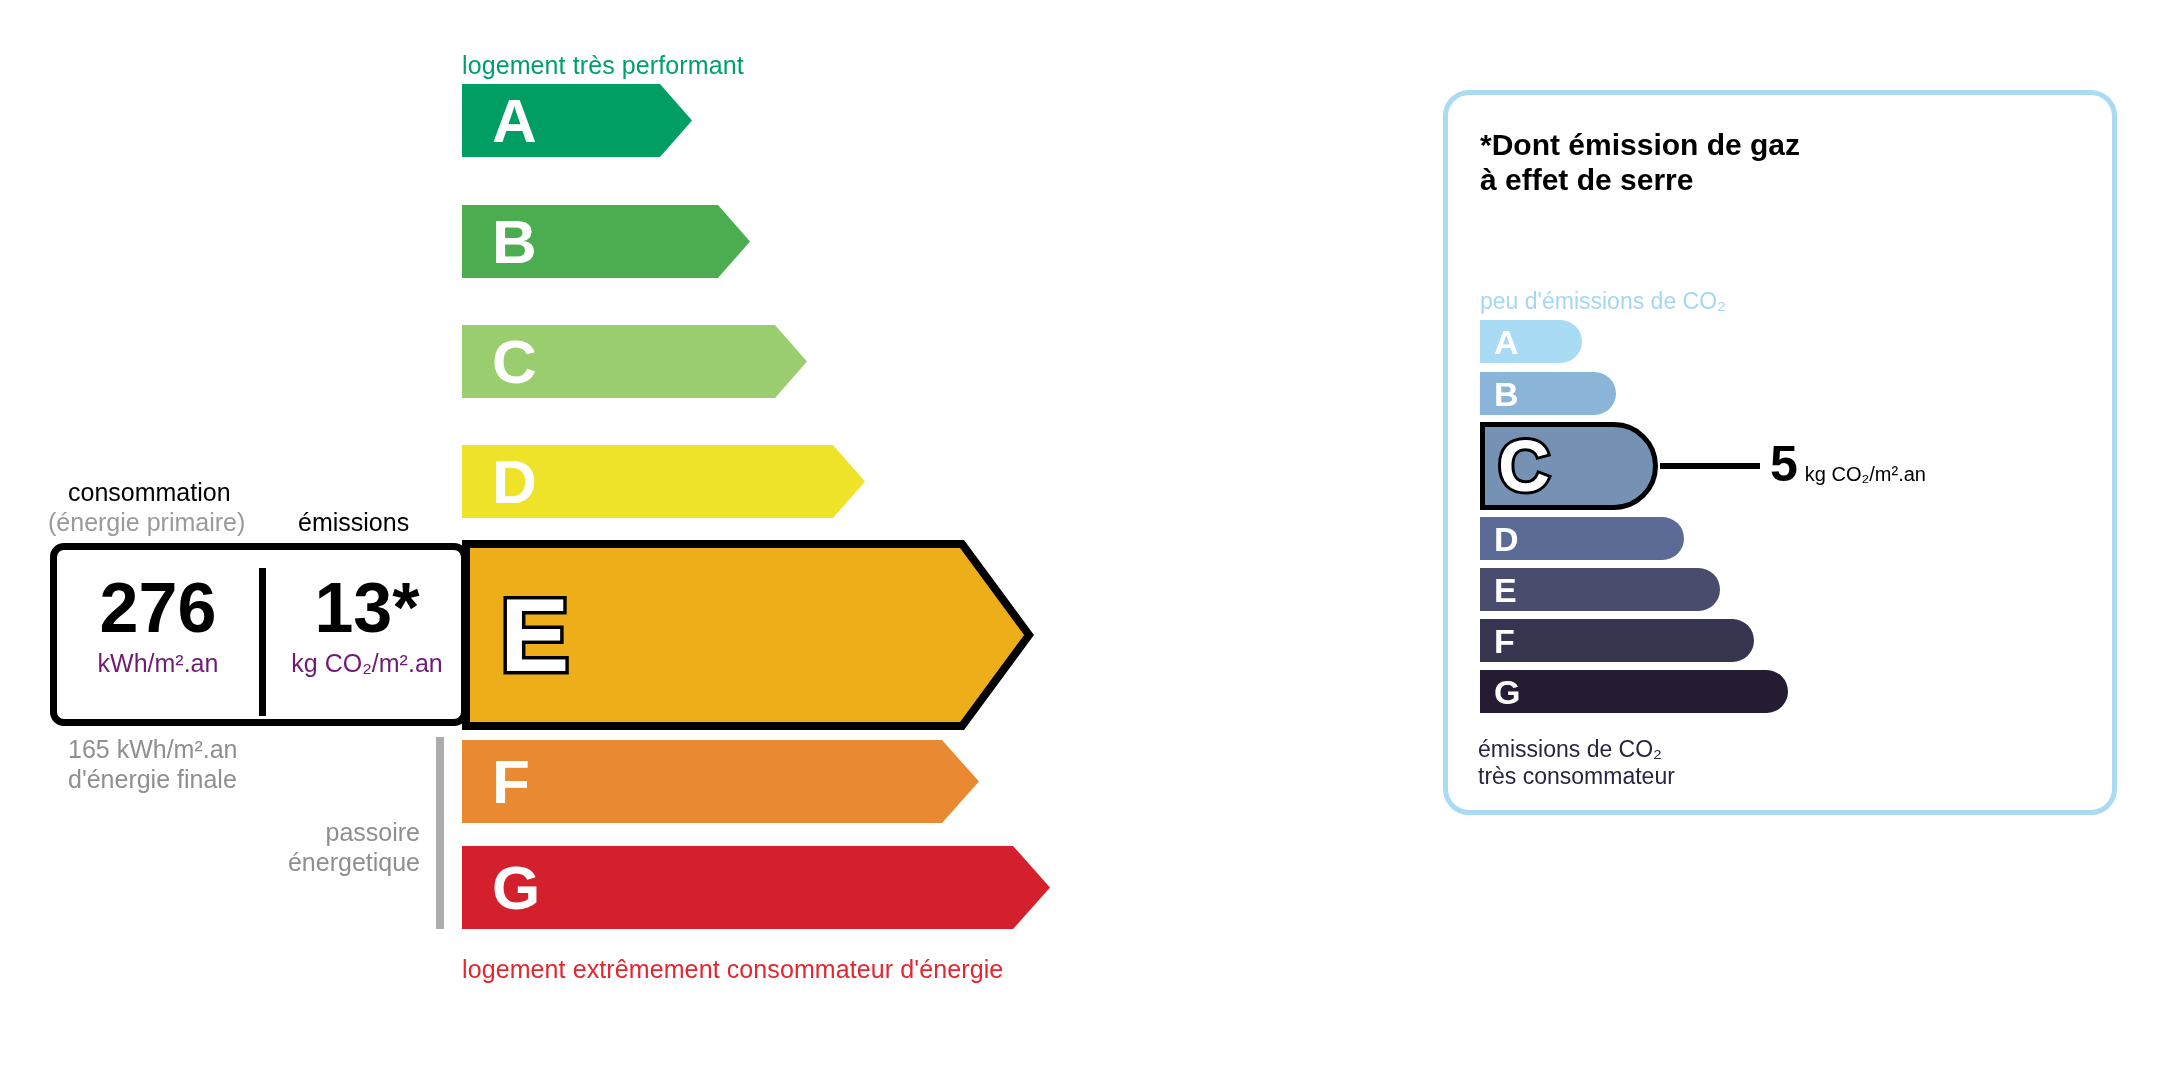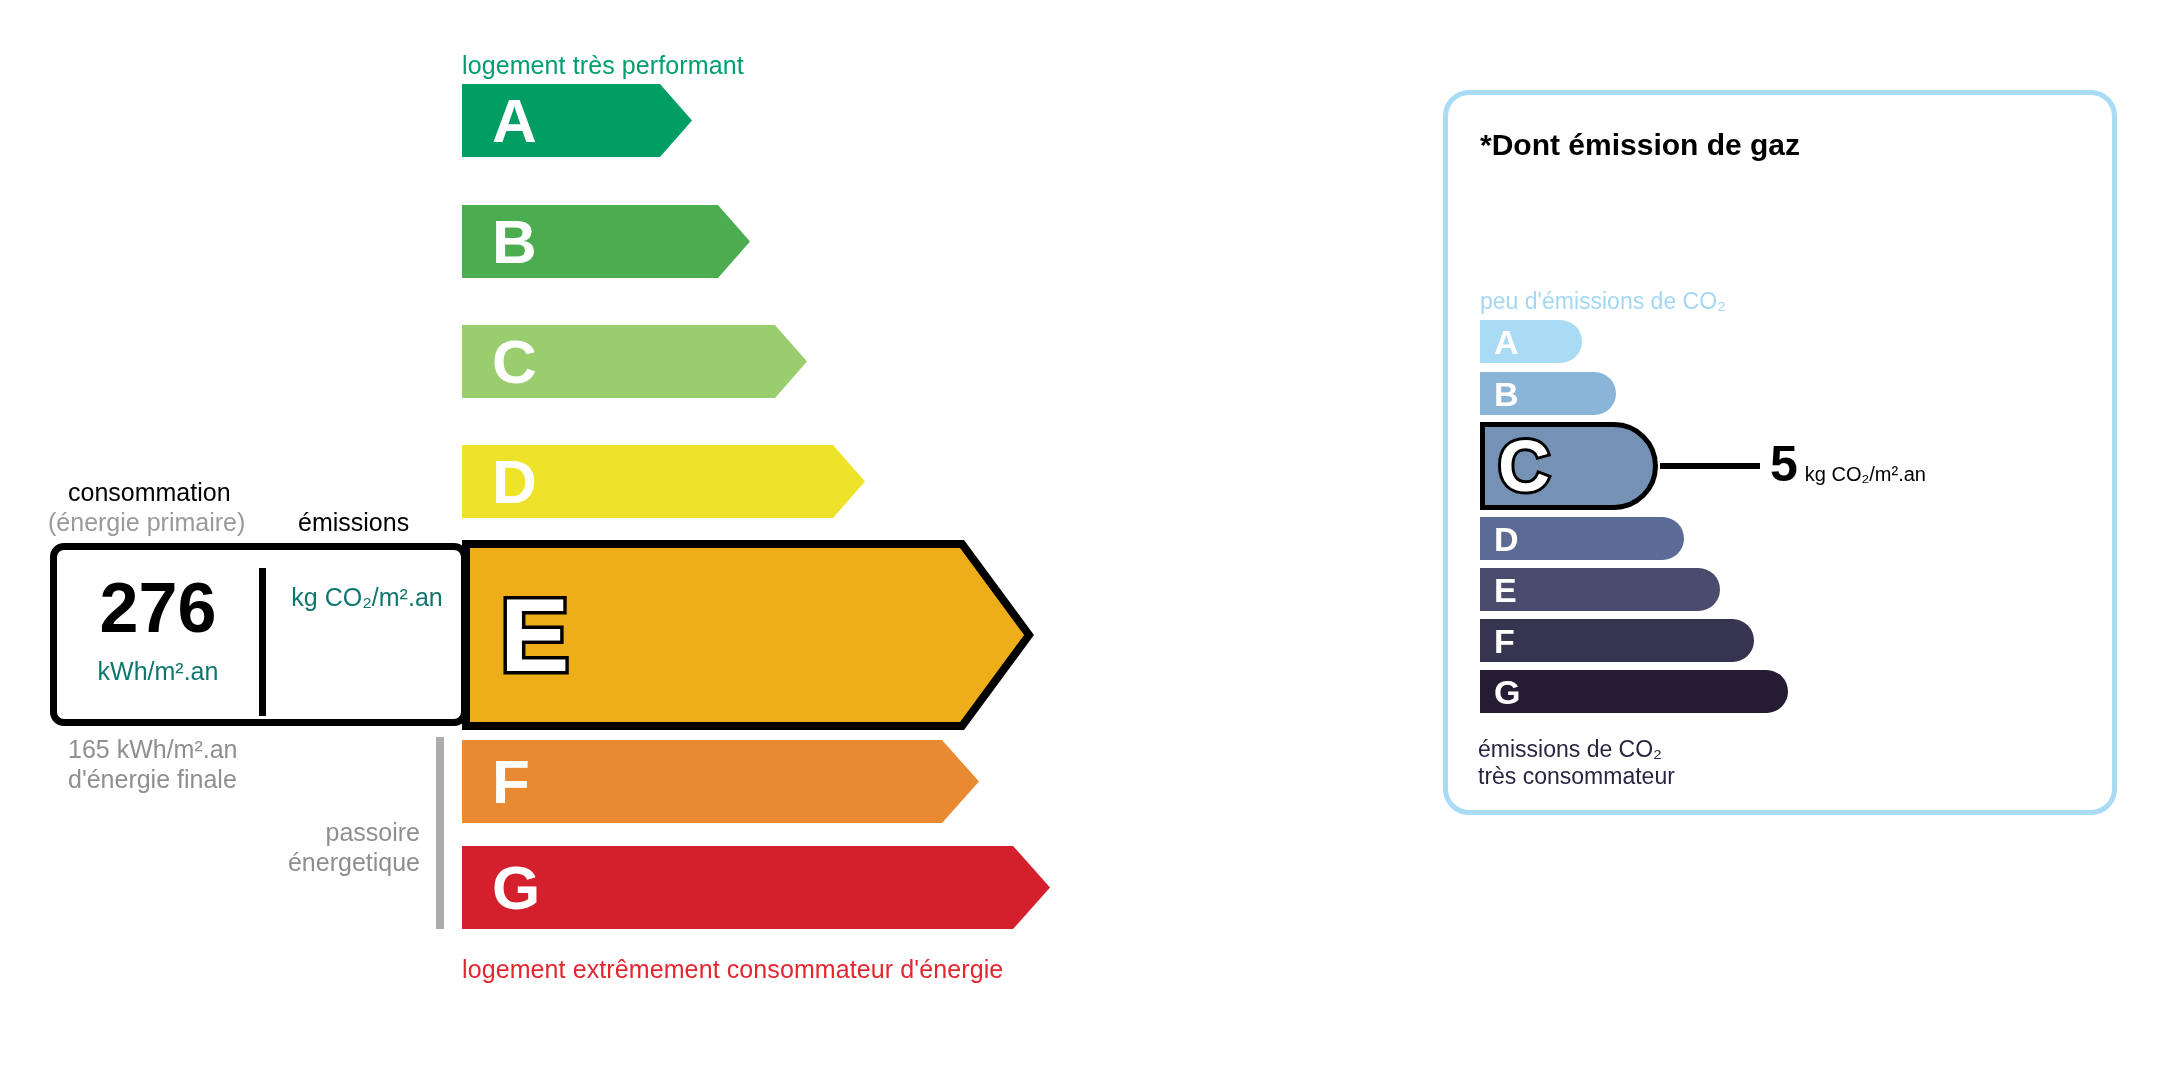--- a/index.html
+++ b/index.html
@@ -55,21 +55,21 @@
   #value-box .divider{
     position:absolute;left:202px;top:18px;width:7px;height:148px;background:#000;
   }
   .val-cell{position:absolute;top:22px;text-align:center;}
   #cell-conso{left:0px;width:202px;}
   #cell-emis{left:209px;width:202px;}
   .val-num{
     font-size:70px;font-weight:bold;color:#000;line-height:1.05;
     font-family:"Liberation Sans","DejaVu Sans",sans-serif;
   }
-  .val-unit{font-size:25px;color:#0f766e;line-height:1.2;margin-top:10px;}
+  .val-unit{font-size:25px;color:#701a75;line-height:1.2;margin-top:2px;}
 
   .hdr{position:absolute;font-size:25px;color:#000;white-space:nowrap;}
   #hdr-conso{left:68px;top:478px;}
   #hdr-conso-sub{left:48px;top:508px;color:#9a9a9a;}
   #hdr-emis{left:298px;top:508px;}
 
   #final-energy{
     position:absolute;left:68px;top:735px;font-size:25px;color:#8f8f8f;
     line-height:1.18;white-space:nowrap;
   }
@@ -203,20 +203,21 @@
     <div class="hdr" id="hdr-conso-sub">(énergie primaire)</div>
     <div class="hdr" id="hdr-emis">émissions</div>
 
     <div id="value-box">
       <div class="divider"></div>
       <div class="val-cell" id="cell-conso">
         <div class="val-num">276</div>
         <div class="val-unit">kWh/m².an</div>
       </div>
       <div class="val-cell" id="cell-emis">
+        <div class="val-num">13*</div>
         <div class="val-unit">kg CO₂/m².an</div>
       </div>
     </div>
 
     <div id="final-energy">
       <div>165 kWh/m².an</div>
       <div>d'énergie finale</div>
     </div>
 
     <div id="passoire">
@@ -224,20 +225,21 @@
       <div>énergetique</div>
     </div>
     <div id="passoire-bar"></div>
 
   </div>
 
   <div id="co2-panel">
 
     <div id="co2-title">
       <div>*Dont émission de gaz</div>
+      <div>à effet de serre</div>
     </div>
 
     <div id="co2-top-caption">peu d'émissions de CO₂</div>
 
     <div class="co2-row" style="top:225px;height:43px;width:102px;">
       <div class="co2-bar" style="width:102px;background:#a9dbf5;"></div>
       <div class="co2-letter">A</div>
     </div>
 
     <div class="co2-row" style="top:277px;height:43px;width:136px;">

